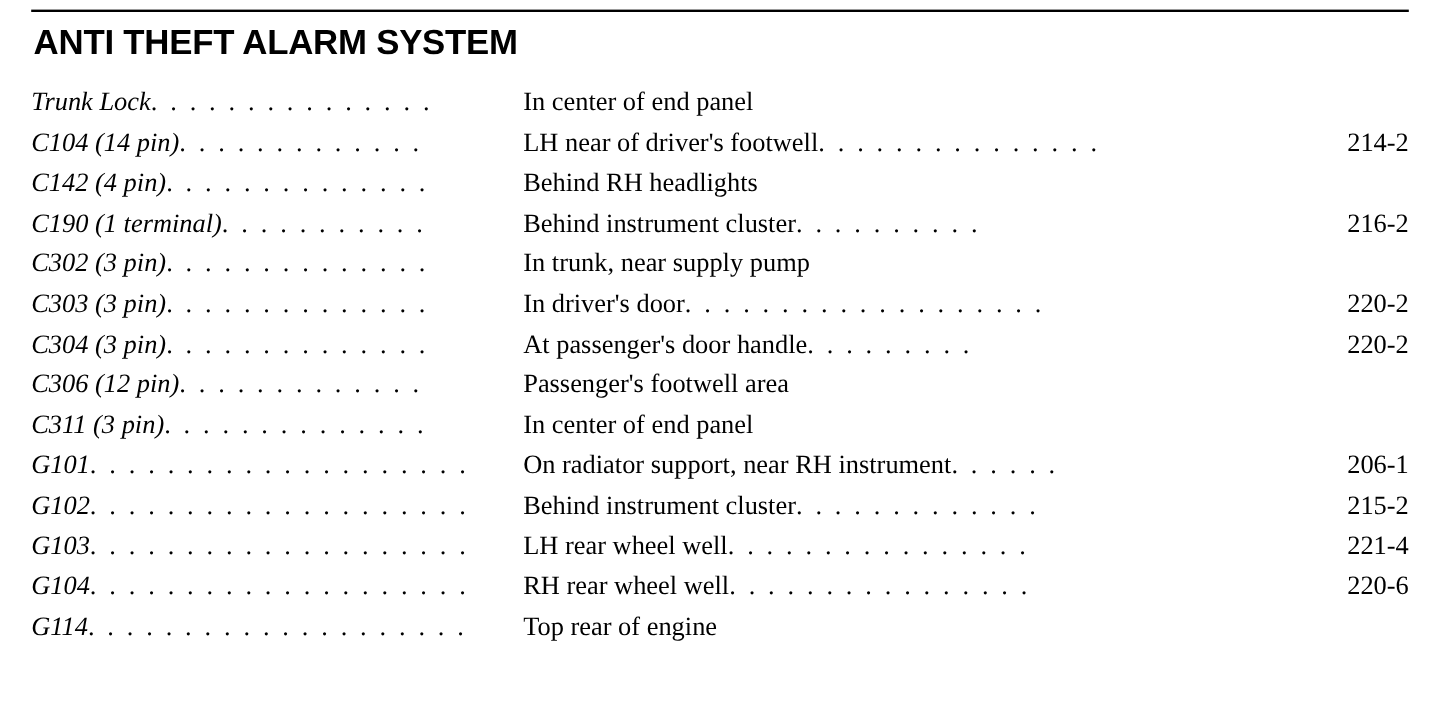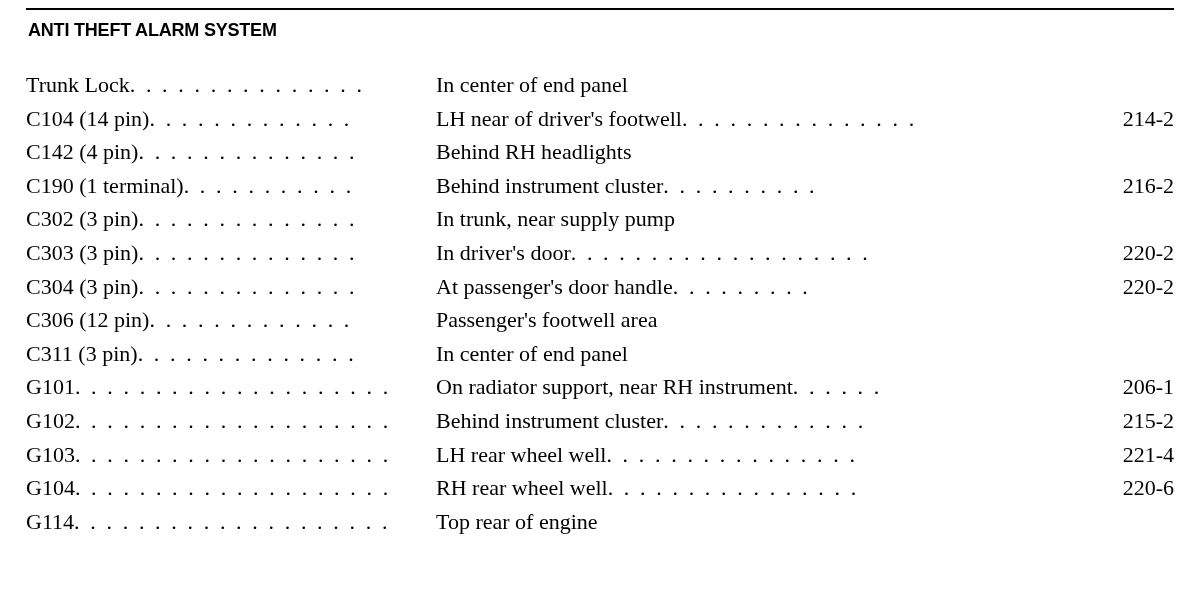--- a/index.html
+++ b/index.html
@@ -15,21 +15,21 @@
     overflow: hidden;
     font-family: "Liberation Serif", serif;
     color: #000000;
   }
   .title {
     position: absolute;
     left: 28px;
     top: 20px;
     font-family: "Liberation Sans", sans-serif;
     font-weight: bold;
-    font-size: 18px;
+    font-size: 29px;
     letter-spacing: -0.2px;
     color: #000;
     white-space: nowrap;
   }
   .rule {
     position: absolute;
     left: 26px;
     top: 8px;
     width: 1148px;
     height: 2px;
@@ -50,20 +50,21 @@
   }
   .col-comp {
     position: absolute;
     left: 0;
     top: 0;
     width: 390px;
     overflow: hidden;
   }
   .comp-label {
     display: inline;
+    font-style: italic;
   }
   .leader {
     display: inline;
     letter-spacing: 2.6px;
   }
   .col-loc {
     position: absolute;
     left: 392px;
     top: 0;
     width: 610px;

